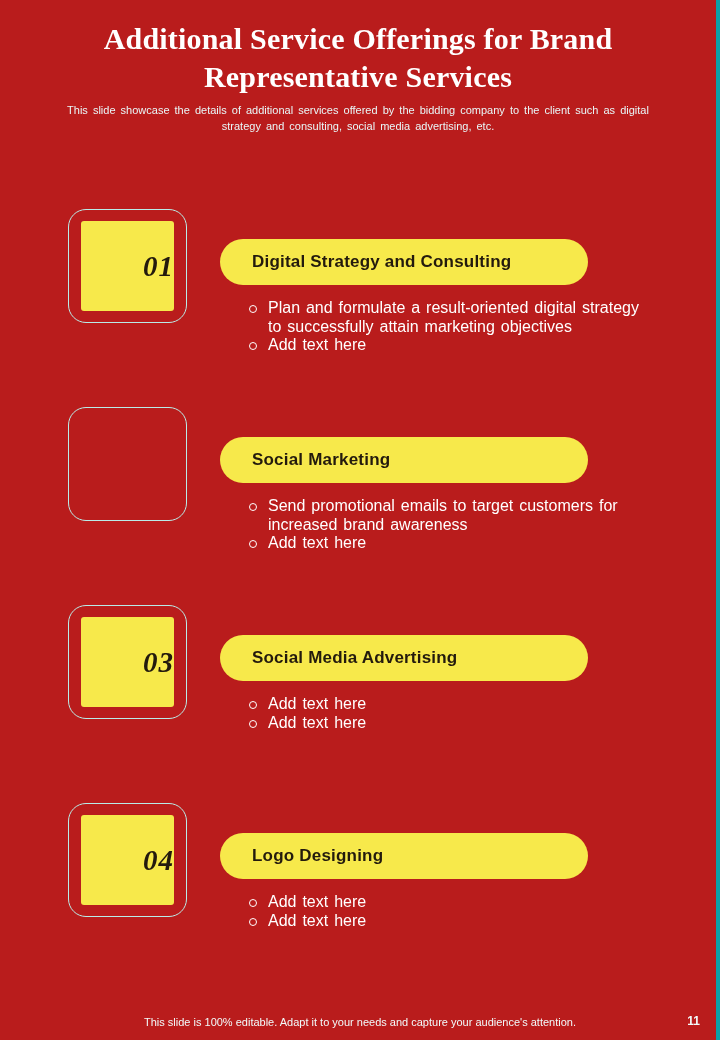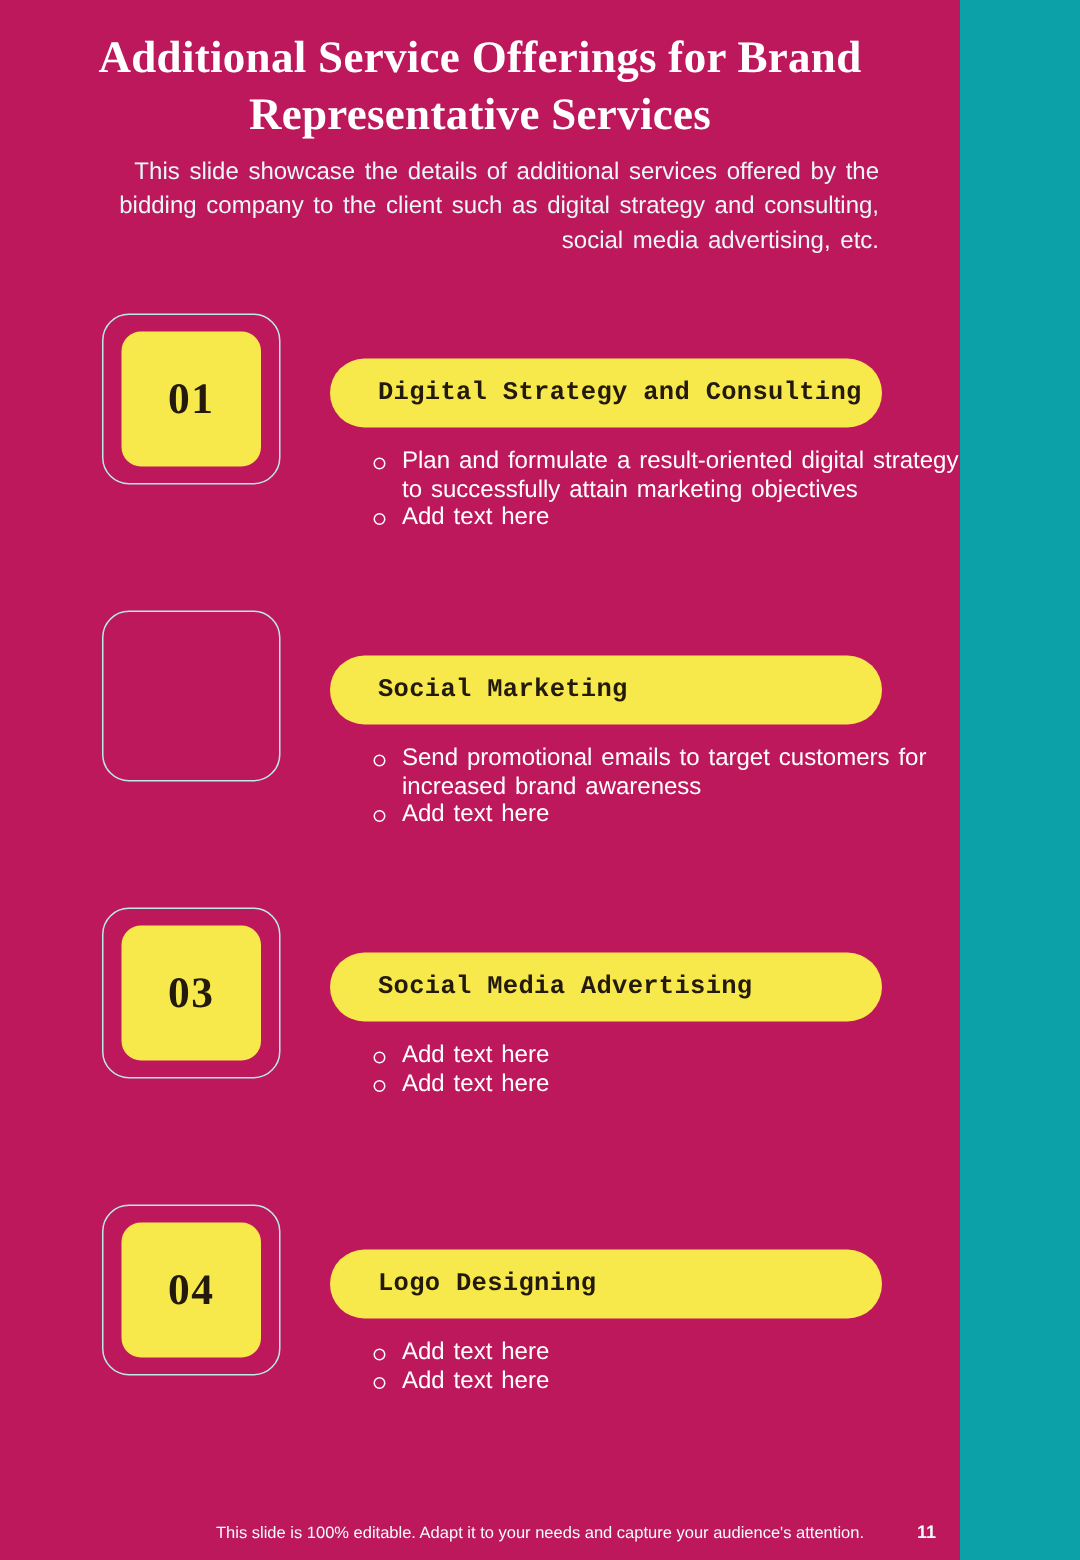--- a/index.html
+++ b/index.html
@@ -5,41 +5,41 @@
 <style>
   * { margin:0; padding:0; box-sizing:border-box; }
   html, body {
     width:720px; height:1040px;
     background:#0ca0a8;
     font-family:"Liberation Sans", sans-serif;
     overflow:hidden;
   }
   .slide {
     position:relative;
-    width:640px; height:1040px;
-    background:#be185d;
+    width:716px; height:1040px;
+    background:#b91c1c;
   }
 
   
   .header { padding:20px 46px 0 46px; }
   .title {
     font-family:"Liberation Serif", serif;
     font-weight:bold;
     font-size:30px;
     line-height:1.25;
     color:#ffffff;
     text-align:center;
     letter-spacing:0.2px;
   }
   .subtitle {
     margin-top:8px;
-    font-size:16px;
+    font-size:11px;
     line-height:1.45;
     color:#e9f7f8;
-    text-align:right;
+    text-align:center;
     word-spacing:2px;
     padding:0 8px;
   }
 
   
   .rows {
     position:absolute;
     top:199px; left:0;
     width:720px;
   }
@@ -54,45 +54,46 @@
     left:68px; top:10px;
     width:119px; height:114px;
     border:1.3px solid #b9ece8;
     border-radius:18px;
   }
   .badge {
     position:absolute;
     left:81px; top:22px;
     width:93px; height:90px;
     background:#f7e94b;
-    border-radius:13px;
+    border-radius:3px;
     display:flex;
     align-items:center;
-    justify-content:center;
+    justify-content:flex-end;
+    font-style:italic;
   }
   .badge-num {
     font-family:"Liberation Serif", serif;
     font-weight:bold;
     font-size:29px;
     color:#231a0d;
     letter-spacing:1px;
   }
 
   
   .pill {
     position:absolute;
     left:220px; top:40px;
     width:368px; height:46px;
     background:#f7e94b;
     border-radius:23px;
     display:flex;
     align-items:center;
   }
   .pill-label {
-    font-family:Liberation Mono, monospace;
+    font-family:Liberation Sans, sans-serif;
     font-weight:bold;
     font-size:17px;
     color:#231a0d;
     padding-left:32px;
     letter-spacing:0.2px;
   }
 
   
   .bullets {
     position:absolute;

